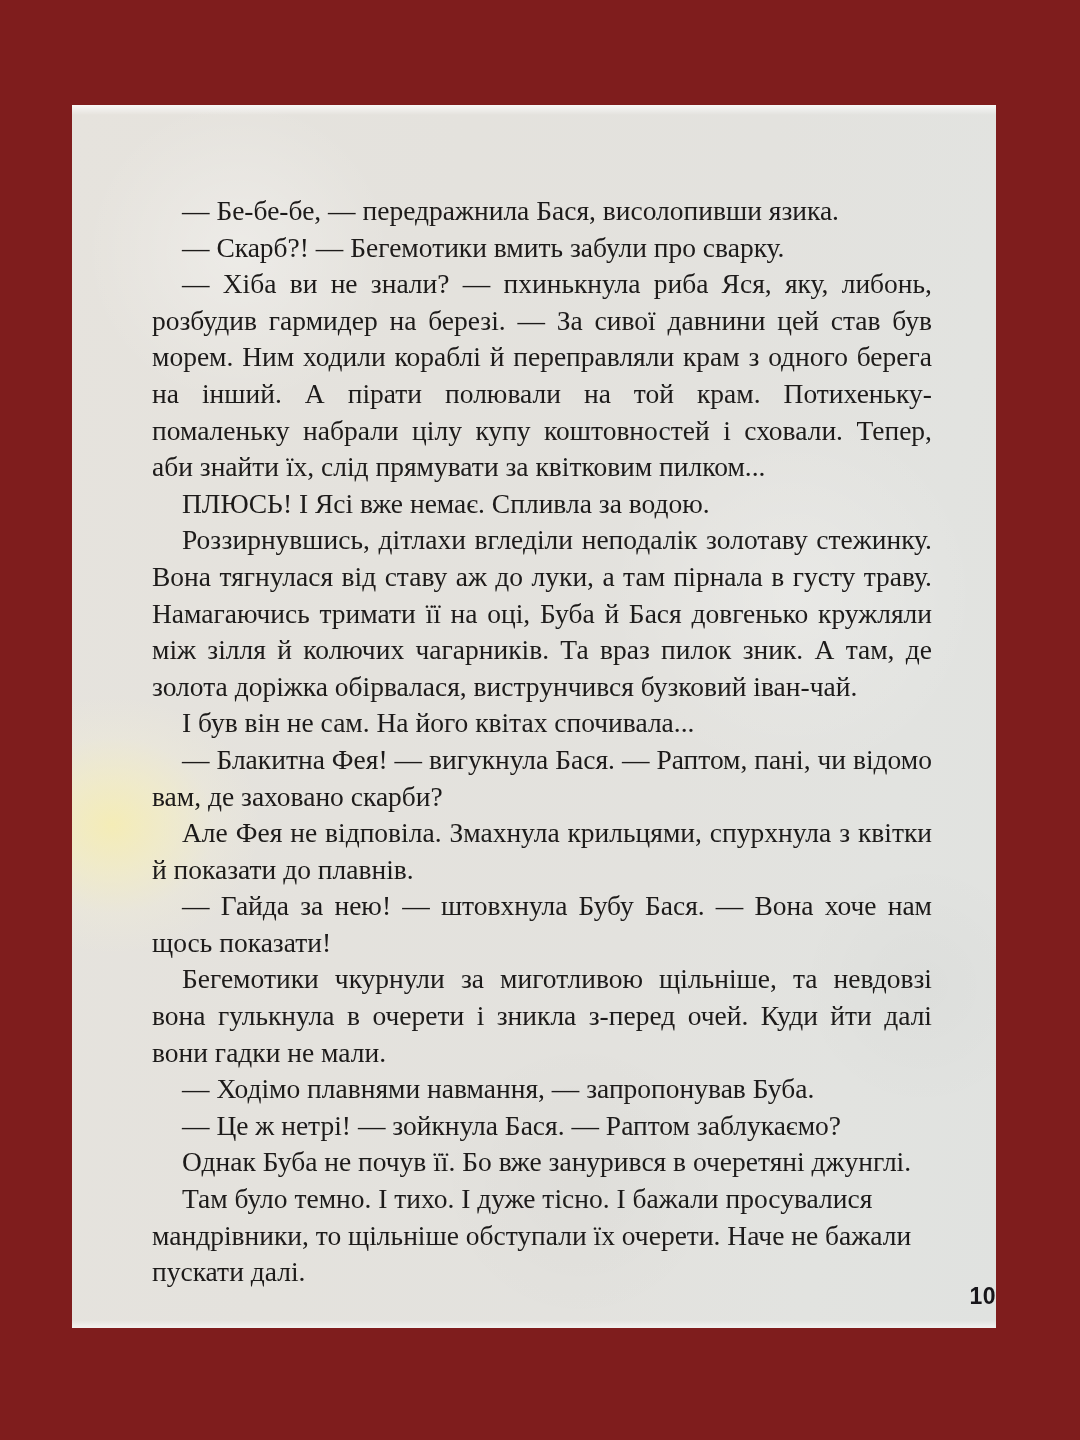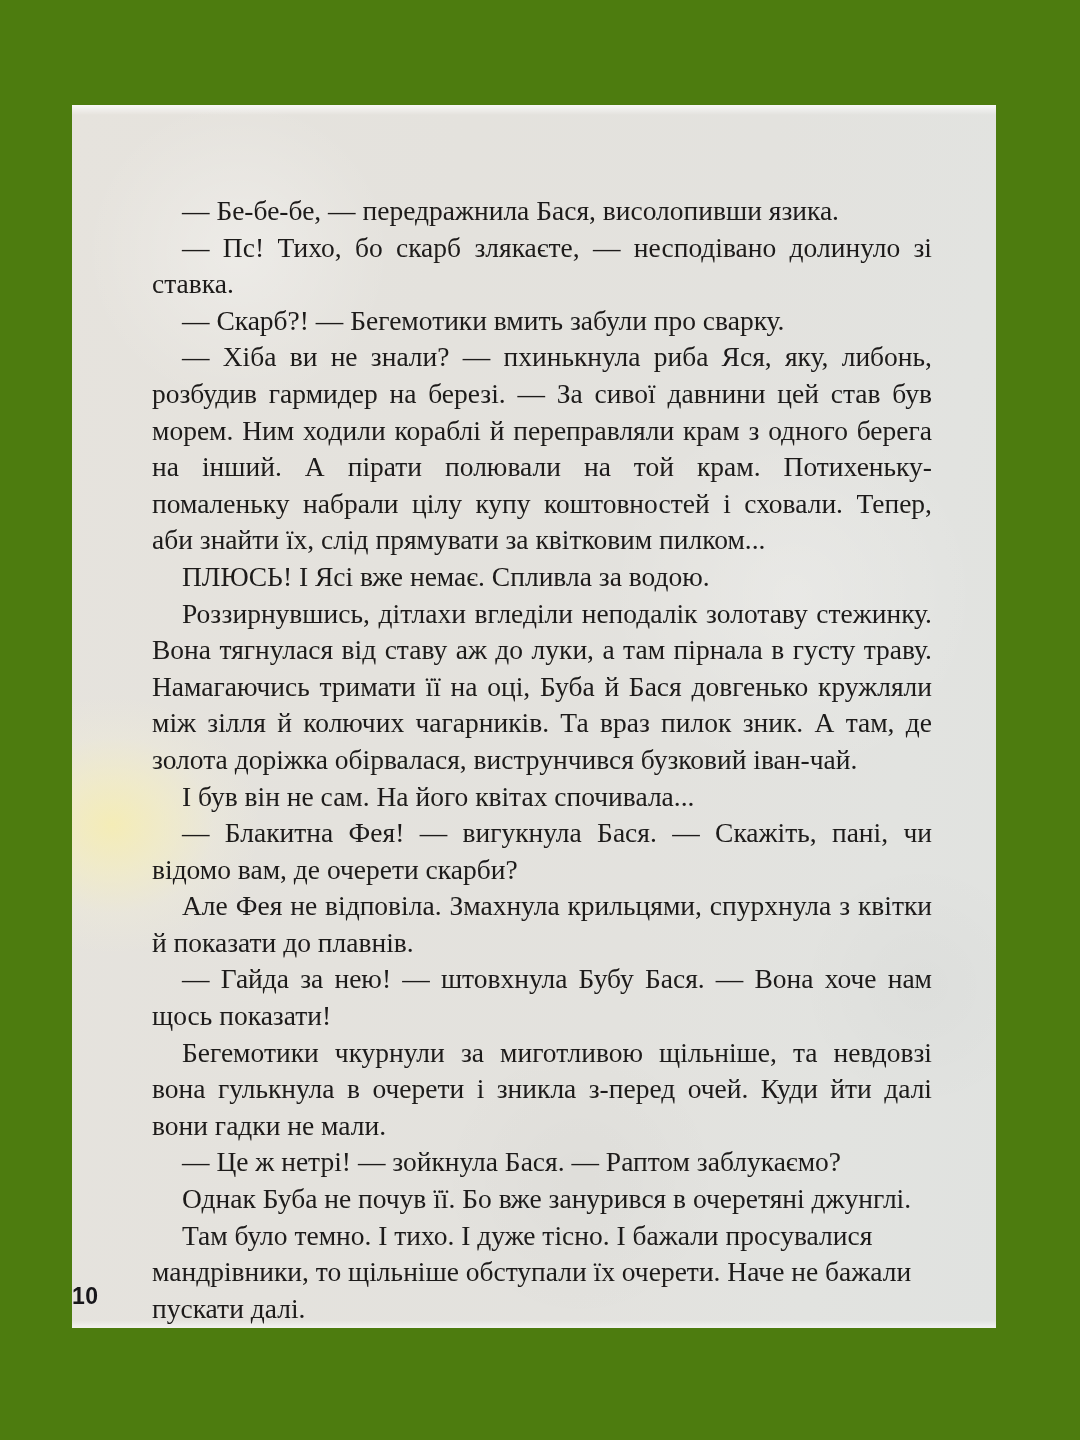--- a/index.html
+++ b/index.html
@@ -5,21 +5,21 @@
   html, body {
     margin: 0;
     padding: 0;
     background: #ffffff;
   }
 
   #page-root {
     position: relative;
     width: 1080px;
     height: 1440px;
-    background: #4d7c0f;
+    background: #7f1d1d;
     overflow: hidden;
     font-family: "Liberation Serif", "DejaVu Serif", serif;
   }
 
   
   .sheet {
     position: absolute;
     left: 72px;
     top: 105px;
     width: 924px;
@@ -95,50 +95,50 @@
   .para:last-of-type {
     text-align: left;
   }
 
   
   .folio {
     position: absolute;
     left: 0;
     right: 0;
     top: 1178px;
-    text-align: left;
+    text-align: right;
     font-family: "Liberation Sans", "DejaVu Sans", sans-serif;
     font-size: 23px;
     font-weight: bold;
     color: #17161a;
     letter-spacing: 0.5px;
   }
 </style>
 </head>
 <body>
 
 <div id="page-root">
 
   <div class="sheet">
     <div class="sheet-grain"></div>
     <div class="sheet-edge-top"></div>
     <div class="sheet-edge-bottom"></div>
 
     <div class="text-column">
       <p class="para dialogue">— Бе-бе-бе, — передражнила Бася, висолопивши язика.</p>
-      <p class="para dialogue">— Пс! Тихо, бо скарб злякаєте, — несподівано долинуло зі ставка.</p>
       <p class="para dialogue">— Скарб?! — Бегемотики вмить забули про сварку.</p>
       <p class="para dialogue">— Хіба ви не знали? — пхинькнула риба Яся, яку, либонь, розбудив гармидер на березі. — За сивої давнини цей став був морем. Ним ходили кораблі й переправляли крам з одного берега на інший. А пірати полювали на той крам. Потихеньку-помаленьку набрали цілу купу коштовностей і сховали. Тепер, аби знайти їх, слід прямувати за квітковим пилком...</p>
       <p class="para">ПЛЮСЬ! І Ясі вже немає. Спливла за водою.</p>
       <p class="para">Роззирнувшись, дітлахи вгледіли неподалік золотаву стежинку. Вона тягнулася від ставу аж до луки, а там пірнала в густу траву. Намагаючись тримати її на оці, Буба й Бася довгенько кружляли між зілля й колючих чагарників. Та враз пилок зник. А там, де золота доріжка обірвалася, виструнчився бузковий іван-чай.</p>
       <p class="para">І був він не сам. На його квітах спочивала...</p>
-      <p class="para dialogue">— Блакитна Фея! — вигукнула Бася. — Скажіть, пані, чи відомо вам, де очерети скарби?</p>
+      <p class="para dialogue">— Блакитна Фея! — вигукнула Бася. — Раптом, пані, чи відомо вам, де заховано скарби?</p>
       <p class="para">Але Фея не відповіла. Змахнула крильцями, спурхнула з квітки й показати до плавнів.</p>
       <p class="para dialogue">— Гайда за нею! — штовхнула Бубу Бася. — Вона хоче нам щось показати!</p>
       <p class="para">Бегемотики чкурнули за миготливою щільніше, та невдовзі вона гулькнула в очерети і зникла з-перед очей. Куди йти далі вони гадки не мали.</p>
+      <p class="para dialogue">— Ходімо плавнями навмання, — запропонував Буба.</p>
       <p class="para dialogue">— Це ж нетрі! — зойкнула Бася. — Раптом заблукаємо?</p>
       <p class="para">Однак Буба не почув її. Бо вже занурився в очеретяні джунглі.</p>
       <p class="para">Там було темно. І тихо. І дуже тісно. І бажали просувалися мандрівники, то щільніше обступали їх очерети. Наче не бажали пускати далі.</p>
     </div>
 
     <div class="folio">10</div>
   </div>
 
 </div>
 

